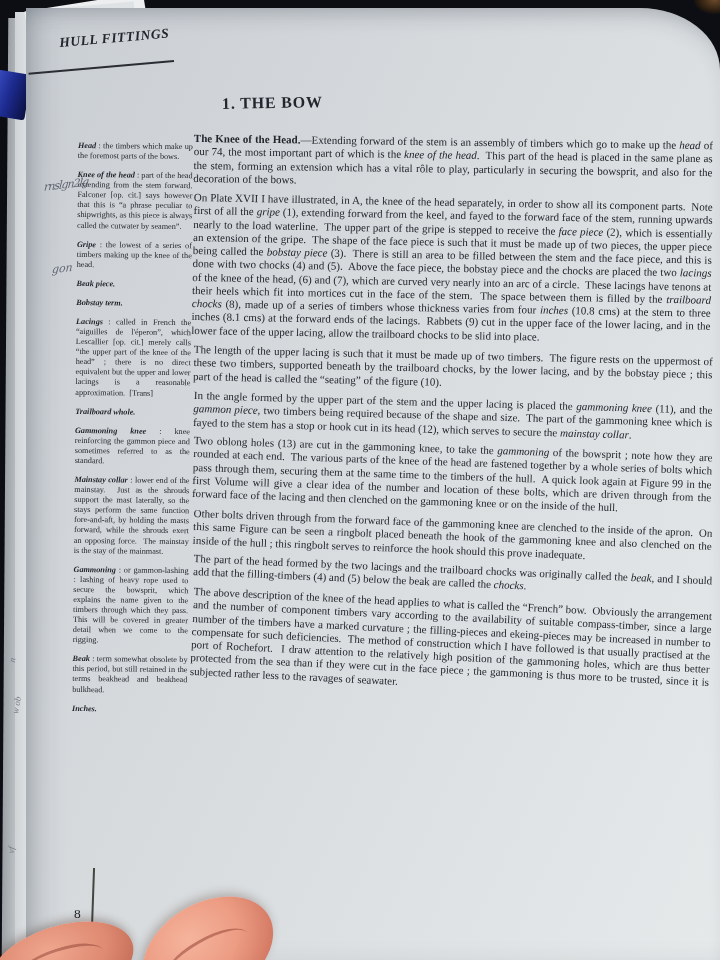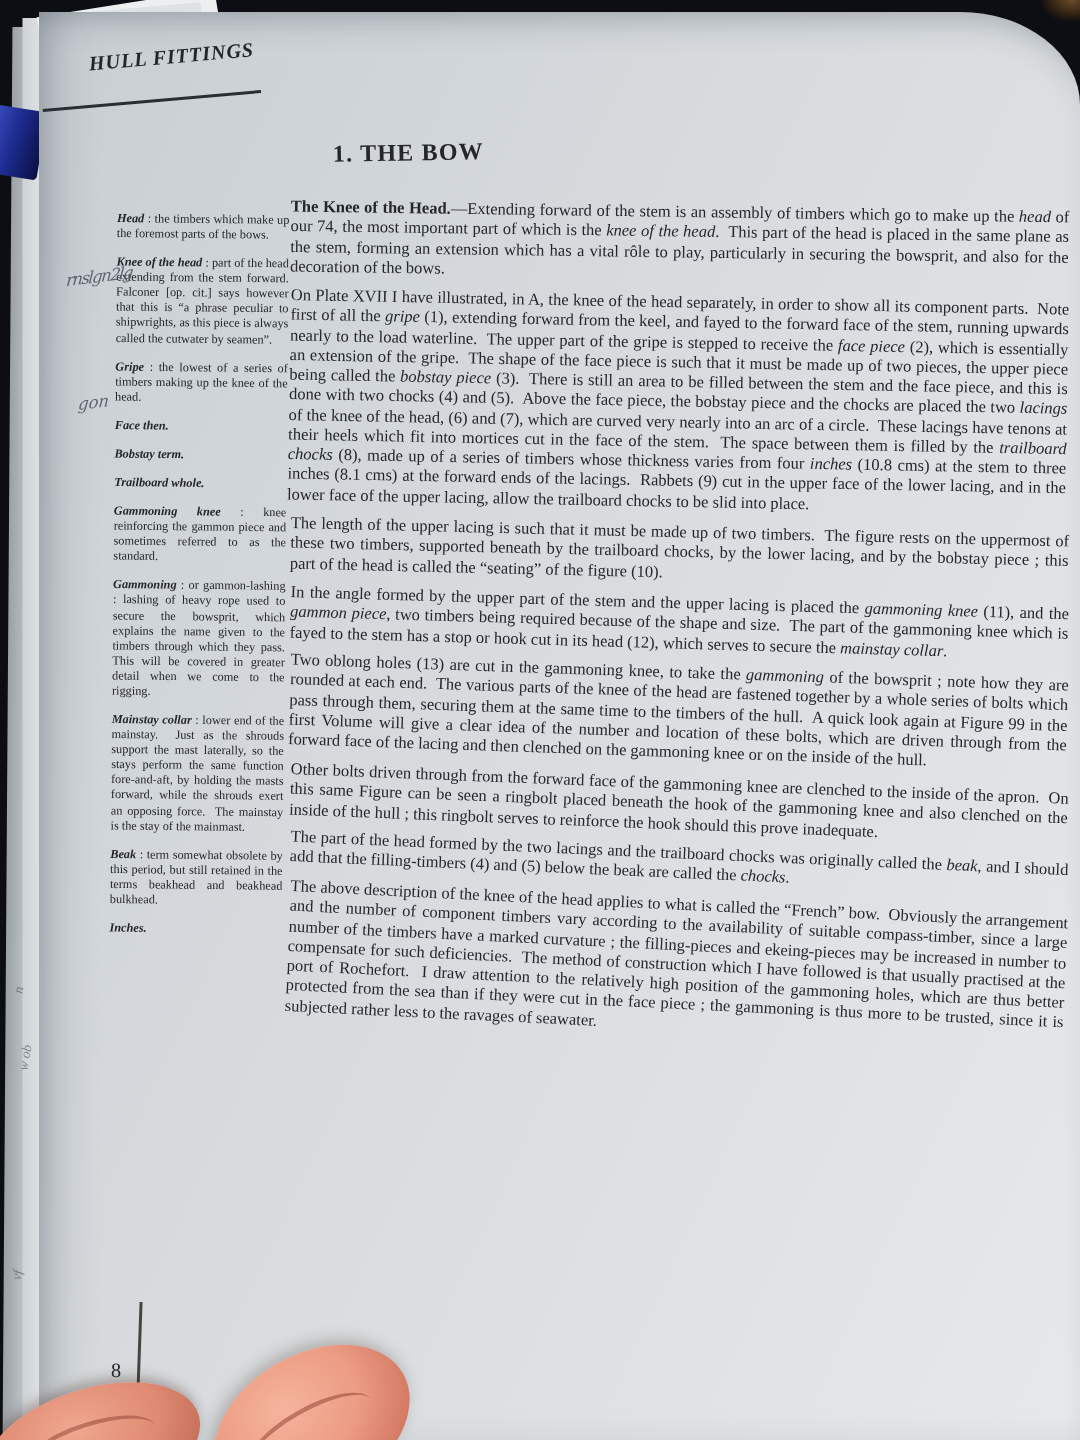--- a/index.html
+++ b/index.html
@@ -93,26 +93,27 @@
 
 <div class="page">
   <div class="running-head">HULL FITTINGS</div>
   <div class="head-rule"></div>
   <div class="chapter-title">1. THE BOW</div>
 
   <div class="margin-col">
       <p class="mnote"><span class="term">Head</span> : the timbers which make up the foremost parts of the bows.</p>
       <p class="mnote"><span class="term">Knee of the head</span> : part of the head extending from the stem forward.  Falconer [op. cit.] says however that this is “a phrase peculiar to shipwrights, as this piece is always called the cutwater by seamen”.</p>
       <p class="mnote"><span class="term">Gripe</span> : the lowest of a series of timbers making up the knee of the head.</p>
-      <p class="mnote"><span class="term">Face then.</span></p>
+      <p class="mnote"><span class="term">Beak piece.</span></p>
       <p class="mnote"><span class="term">Bobstay term.</span></p>
+      <p class="mnote"><span class="term">Lacings</span> : called in French the “aiguilles de l'éperon”, which Lescallier [op. cit.] merely calls “the upper part of the knee of the head” ; there is no direct equivalent but the upper and lower lacings is a reasonable approximation.  [Trans]</p>
       <p class="mnote"><span class="term">Trailboard whole.</span></p>
       <p class="mnote"><span class="term">Gammoning knee</span> : knee reinforcing the gammon piece and sometimes referred to as the standard.</p>
+      <p class="mnote"><span class="term">Mainstay collar</span> : lower end of the mainstay.  Just as the shrouds support the mast laterally, so the stays perform the same function fore-and-aft, by holding the masts forward, while the shrouds exert an opposing force.  The mainstay is the stay of the mainmast.</p>
       <p class="mnote"><span class="term">Gammoning</span> : or gammon-lashing : lashing of heavy rope used to secure the bowsprit, which explains the name given to the timbers through which they pass.  This will be covered in greater detail when we come to the rigging.</p>
-      <p class="mnote"><span class="term">Mainstay collar</span> : lower end of the mainstay.  Just as the shrouds support the mast laterally, so the stays perform the same function fore-and-aft, by holding the masts forward, while the shrouds exert an opposing force.  The mainstay is the stay of the mainmast.</p>
       <p class="mnote"><span class="term">Beak</span> : term somewhat obsolete by this period, but still retained in the terms beakhead and beakhead bulkhead.</p>
       <p class="mnote"><span class="term">Inches.</span></p>
     </div>
   <div class="body-col">
       <p class="bodyp" style="transform: rotate(0.8deg);"><span class="b">The Knee of the Head.</span><span>—Extending forward of the stem is an assembly of timbers which go to make up the </span><span class="i">head</span><span> of our 74, the most important part of which is the </span><span class="i">knee of the head</span><span>.  This part of the head is placed in the same plane as the stem, forming an extension which has a vital rôle to play, particularly in securing the bowsprit, and also for the decoration of the bows.</span></p>
       <p class="bodyp" style="transform: rotate(1.08deg);"><span>On Plate XVII I have illustrated, in A, the knee of the head separately, in order to show all its component parts.  Note first of all the </span><span class="i">gripe</span><span> (1), extending forward from the keel, and fayed to the forward face of the stem, running upwards nearly to the load waterline.  The upper part of the gripe is stepped to receive the </span><span class="i">face piece</span><span> (2), which is essentially an extension of the gripe.  The shape of the face piece is such that it must be made up of two pieces, the upper piece being called the </span><span class="i">bobstay piece</span><span> (3).  There is still an area to be filled between the stem and the face piece, and this is done with two chocks (4) and (5).  Above the face piece, the bobstay piece and the chocks are placed the two </span><span class="i">lacings</span><span> of the knee of the head, (6) and (7), which are curved very nearly into an arc of a circle.  These lacings have tenons at their heels which fit into mortices cut in the face of the stem.  The space between them is filled by the </span><span class="i">trailboard chocks</span><span> (8), made up of a series of timbers whose thickness varies from four </span><span class="i">inches</span><span> (10.8 cms) at the stem to three inches (8.1 cms) at the forward ends of the lacings.  Rabbets (9) cut in the upper face of the lower lacing, and in the lower face of the upper lacing, allow the trailboard chocks to be slid into place.</span></p>
       <p class="bodyp" style="transform: rotate(1.36deg);"><span>The length of the upper lacing is such that it must be made up of two timbers.  The figure rests on the uppermost of these two timbers, supported beneath by the trailboard chocks, by the lower lacing, and by the bobstay piece ; this part of the head is called the “seating” of the figure (10).</span></p>
       <p class="bodyp" style="transform: rotate(1.64deg);"><span>In the angle formed by the upper part of the stem and the upper lacing is placed the </span><span class="i">gammoning knee</span><span> (11), and the </span><span class="i">gammon piece</span><span>, two timbers being required because of the shape and size.  The part of the gammoning knee which is fayed to the stem has a stop or hook cut in its head (12), which serves to secure the </span><span class="i">mainstay collar</span><span>.</span></p>
       <p class="bodyp" style="transform: rotate(1.92deg);"><span>Two oblong holes (13) are cut in the gammoning knee, to take the </span><span class="i">gammoning</span><span> of the bowsprit ; note how they are rounded at each end.  The various parts of the knee of the head are fastened together by a whole series of bolts which pass through them, securing them at the same time to the timbers of the hull.  A quick look again at Figure 99 in the first Volume will give a clear idea of the number and location of these bolts, which are driven through from the forward face of the lacing and then clenched on the gammoning knee or on the inside of the hull.</span></p>
       <p class="bodyp" style="transform: rotate(2.2deg);"><span>Other bolts driven through from the forward face of the gammoning knee are clenched to the inside of the apron.  On this same Figure can be seen a ringbolt placed beneath the hook of the gammoning knee and also clenched on the inside of the hull ; this ringbolt serves to reinforce the hook should this prove inadequate.</span></p>

